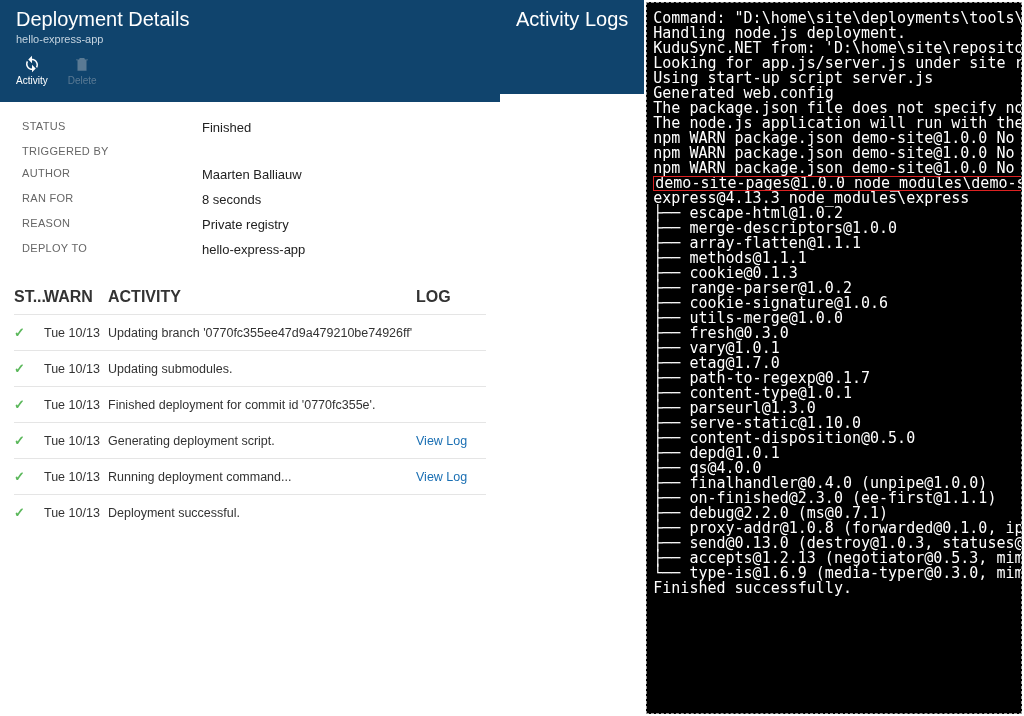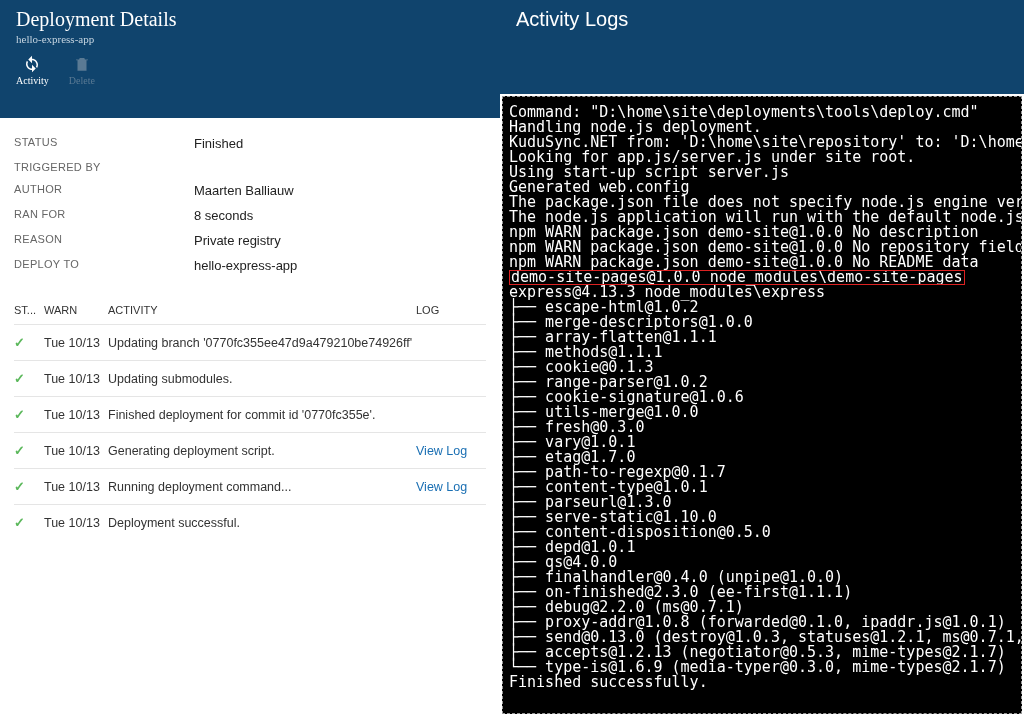--- a/index.html
+++ b/index.html
@@ -1,35 +1,35 @@
 <!DOCTYPE html>
 <html><head>
 <meta charset="utf-8">
 <style>
 * { margin: 0; padding: 0; box-sizing: border-box; }
 body { font-family: "Segoe UI", Tahoma, sans-serif; width: 1024px; height: 716px; overflow: hidden; display: flex; }
 .left-panel { width: 500px; display: flex; flex-direction: column; background: #fff; }
-.right-panel { width: 524px; display: flex; flex-direction: column; }
-.header { background: #10446d; color: #fff; height: 118px; padding: 8px 16px 0 16px; position: relative; font-family: Liberation Serif, serif; }
+.right-panel { width: 524px; display: flex; flex-direction: row; }
+.header { background: #10446d; color: #fff; height: 102px; padding: 8px 16px 0 16px; position: relative; }
 .header h1 { font-weight: 300; font-size: 20px; margin-bottom: 2px; }
 .header .subtitle { font-size: 11px; color: #c5d4e0; }
 .header-actions { display: flex; gap: 20px; margin-top: 10px; }
 .action-btn { display: flex; flex-direction: column; align-items: center; gap: 2px; cursor: pointer; }
 .action-btn svg { width: 18px; height: 18px; fill: #fff; }
 .action-btn.disabled svg { fill: #5a7a94; }
 .action-btn span { font-size: 10px; color: #fff; }
 .action-btn.disabled span { color: #5a7a94; }
 .right-header { background: #10446d; color: #fff; height: 94px; padding: 8px 16px; }
 .right-header h1 { font-weight: 300; font-size: 20px; }
-.details-body { padding: 18px 14px 10px 14px; font-size: 12px; color: #333; }
+.details-body { padding: 18px 14px 10px 14px; font-size: 12px; color: #333; margin-left: 8px; }
 .detail-row { display: flex; margin-bottom: 10px; }
 .detail-label { width: 180px; text-transform: uppercase; color: #666; font-size: 11px; letter-spacing: 0.3px; }
 .detail-value { color: #222; font-size: 13px; }
 .activity-table { padding: 0 14px; }
-.activity-head { display: flex; font-size: 11px; font-weight: 400; color: #333; padding: 10px 0 8px 0; border-top: 1px solid transparent; justify-content: space-between; }
+.activity-head { display: flex; font-size: 16px; font-weight: 700; color: #333; padding: 10px 0 8px 0; border-top: 1px solid transparent; justify-content: space-between; }
 .col-status { width: 30px; }
 .col-time { width: 64px; }
 .col-activity { flex: 1; }
 .col-log { width: 70px; text-align: left; }
 .activity-row { display: flex; align-items: center; padding: 10px 0; border-top: 1px solid #e5e5e5; font-size: 12.5px; color: #333; }
 .check { color: #5cb85c; font-weight: bold; font-size: 13px; }
 .col-log a { color: #1a6fb3; text-decoration: none; cursor: pointer; }
 .log-body { flex: 1; background: #000; border: 1px dashed #999; margin: 2px; padding: 8px 6px; font-family: "Lucida Console", Consolas, monospace; font-size: 15px; line-height: 15px; color: #fff; overflow: hidden; white-space: pre; }
 .log-body .hl { outline: 1.5px solid #d22; outline-offset: -1px; display: inline-block; padding: 0 2px; }
 </style>

